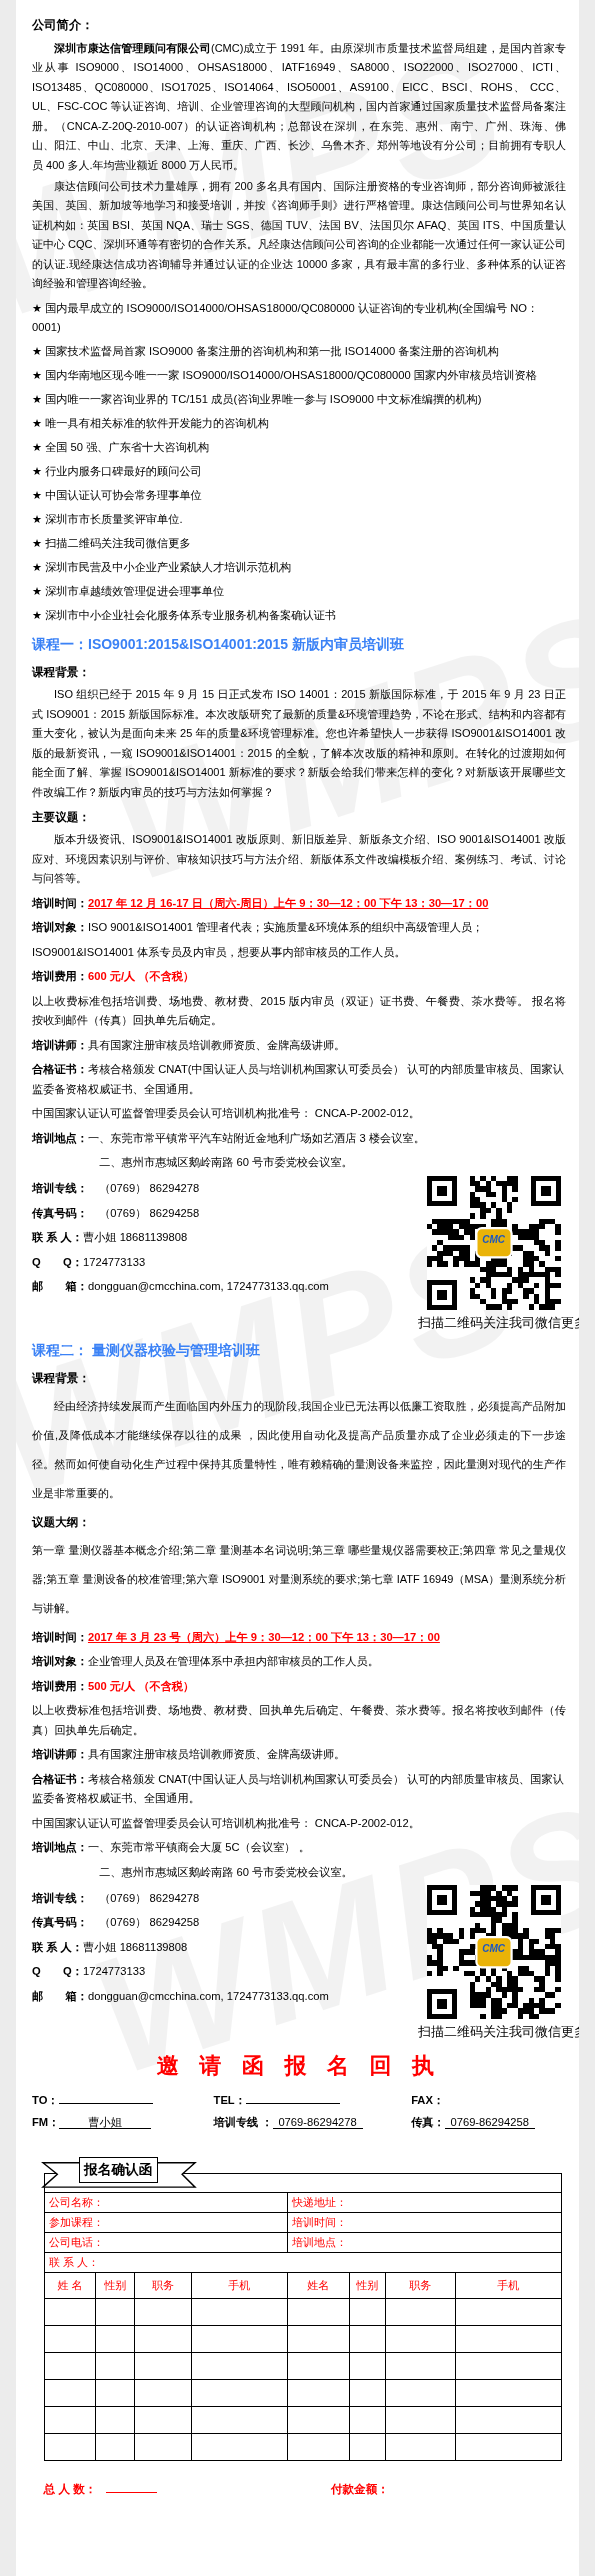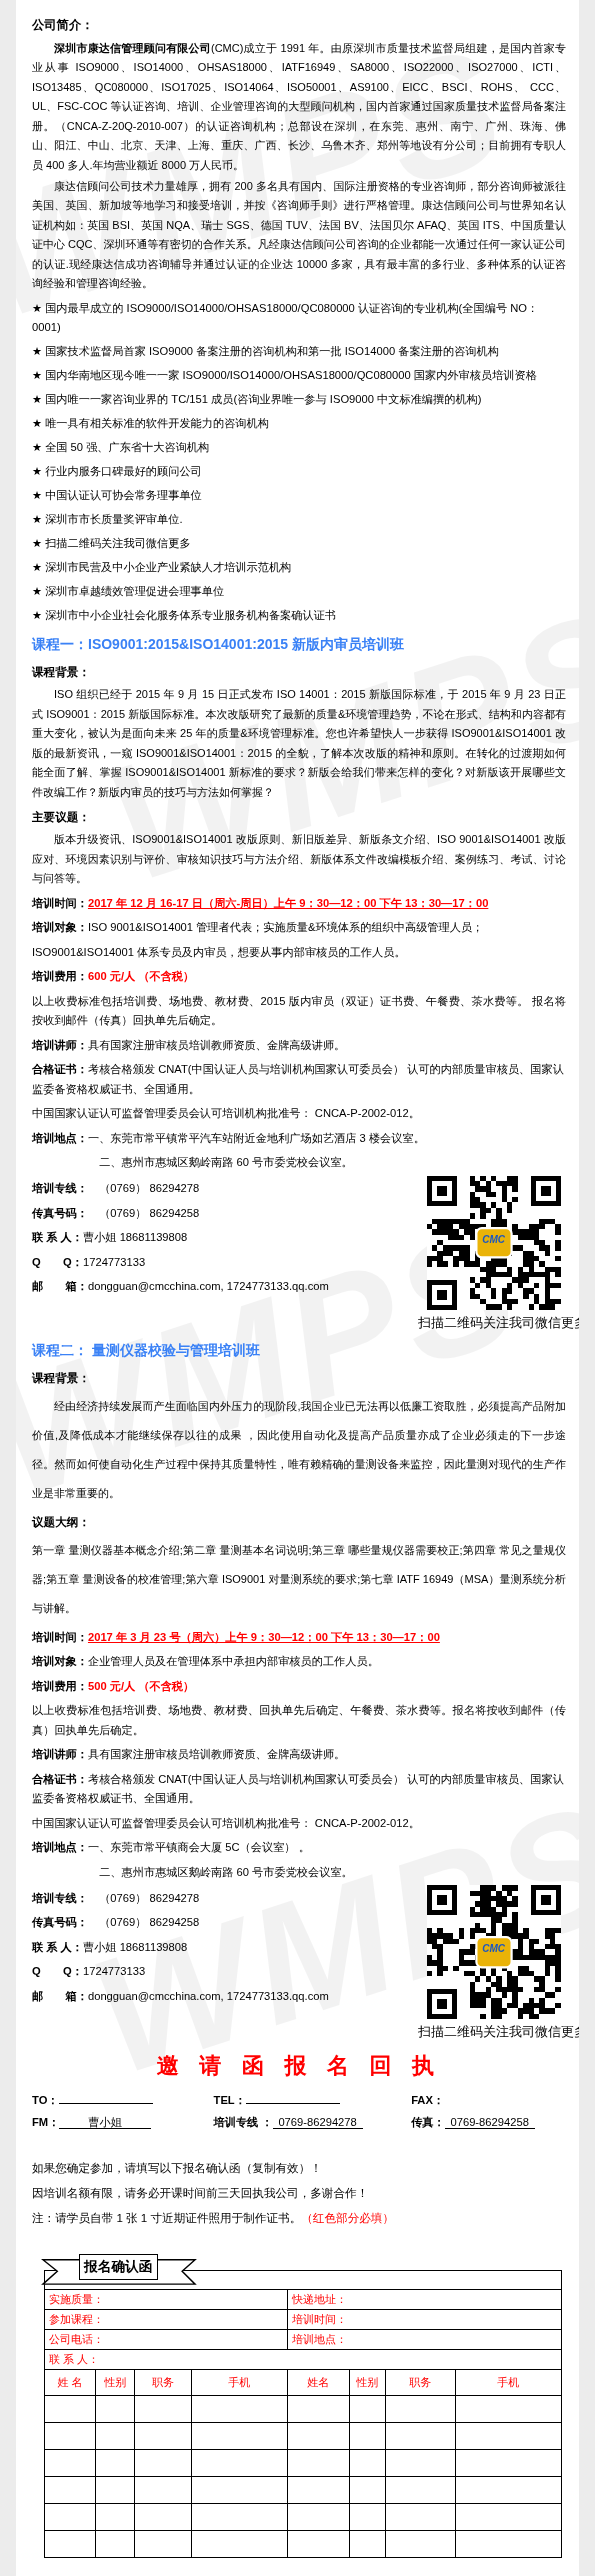--- a/index.html
+++ b/index.html
@@ -1429,25 +1429,20 @@
     <div class="invite-row">
       <div class="invite-col1"><span class="label">TO：</span><span class="blank w130"></span></div>
       <div class="invite-col2"><span class="label">TEL：</span><span class="blank w130"></span></div>
       <div class="invite-col3"><span class="label">FAX：</span></div>
     </div>
     <div class="invite-row">
       <div class="invite-col1"><span class="label">FM：</span><span class="u-val" style="padding:0 29px;">曹小姐</span></div>
       <div class="invite-col2"><span class="label">培训专线 ：</span><span class="u-val">0769-86294278</span></div>
       <div class="invite-col3"><span class="label">传真：</span><span class="u-val">0769-86294258</span></div>
     </div>
-    <div class="invite-notes">
-      <div>如果您确定参加，请填写以下报名确认函（复制有效）！</div>
-      <div>因培训名额有限，请务必开课时间前三天回执我公司，多谢合作！</div>
-      <div><span>注：请学员自带 1 张 1 寸近期证件照用于制作证书。</span><span class="red">（红色部分必填）</span></div>
-    </div>
 
     <div class="form-wrap">
       <div class="banner">
         <svg width="156" height="33" viewBox="0 0 216 46">
           <polygon points="2,8 214,8 196,24 214,42 2,42 22,24" fill="#ffffff" stroke="#000000" stroke-width="2"></polygon>
         </svg>
         <div class="banner-label">报名确认函</div>
       </div>
       <table class="reg">
         <colgroup>
@@ -1458,21 +1453,21 @@
           <col style="width:12%">
             <col style="width:7%">
             <col style="width:13.5%">
             <col style="width:20.5%">
         </colgroup>
         <tbody>
             <tr class="top-spacer">
               <td colspan="8"></td>
             </tr>
         <tr class="info-row">
-          <td colspan="4" class="novert cell-label">实施质量：</td>
+          <td colspan="4" class="novert cell-label">公司名称：</td>
           <td colspan="4" class="novert cell-label">快递地址：</td>
         </tr>
         <tr class="info-row">
           <td colspan="4" class="novert cell-label">参加课程：</td>
           <td colspan="4" class="novert cell-label">培训时间：</td>
         </tr>
         <tr class="info-row">
           <td colspan="4" class="novert cell-label">公司电话：</td>
           <td colspan="4" class="novert cell-label">培训地点：</td>
         </tr>

